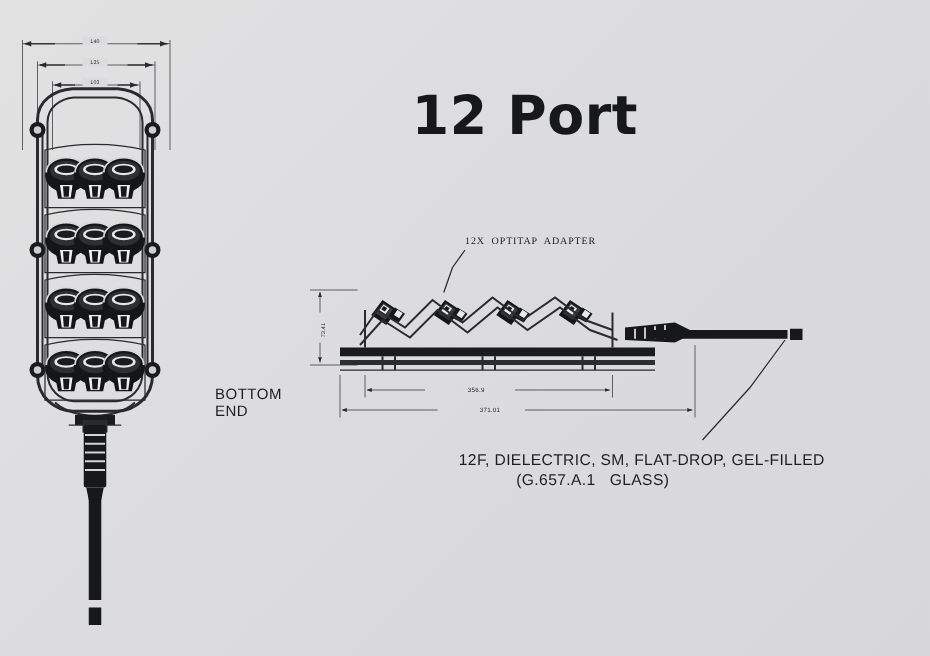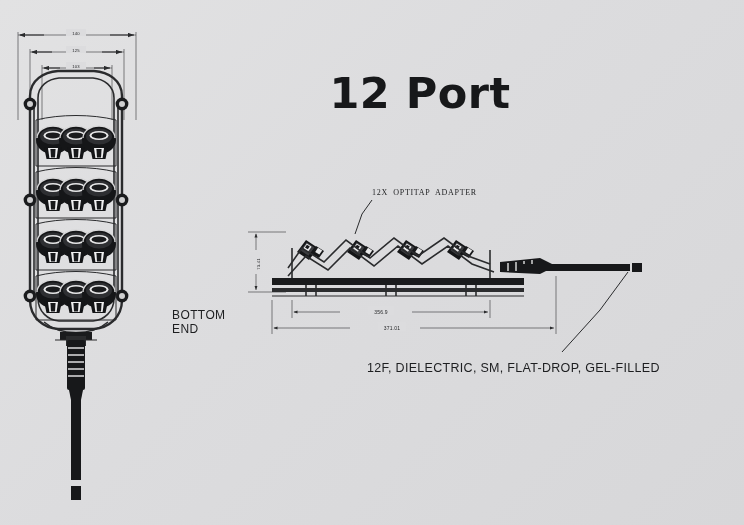--- a/index.html
+++ b/index.html
@@ -48,21 +48,21 @@
 <body>
 
 <div class="stage">
 
   <div class="title">12 Port</div>
 
   <div class="lbl lbl-bottomend"><span>BOTTOM</span><br><span>END</span></div>
 
   <div class="lbl lbl-adapter">12X  OPTITAP  ADAPTER</div>
 
-  <div class="lbl lbl-cable"><span>12F, DIELECTRIC, SM, FLAT-DROP, GEL-FILLED</span></div>
+  <div class="lbl lbl-cable"><span>12F, DIELECTRIC, SM, FLAT-DROP, GEL-FILLED</span><span class="l2">(G.657.A.1   GLASS)</span></div>
 
   <svg viewBox="0 0 744 525">
     <defs>
       <marker id="ar" markerWidth="7" markerHeight="7" refX="6" refY="2.2" orient="auto">
         <path d="M0,0 L6,2.2 L0,4.4 Z" fill="#2a2b2d"></path>
       </marker>
       <marker id="arL" markerWidth="7" markerHeight="7" refX="1" refY="2.2" orient="auto">
         <path d="M6,0 L0,2.2 L6,4.4 Z" fill="#2a2b2d"></path>
       </marker>
 

